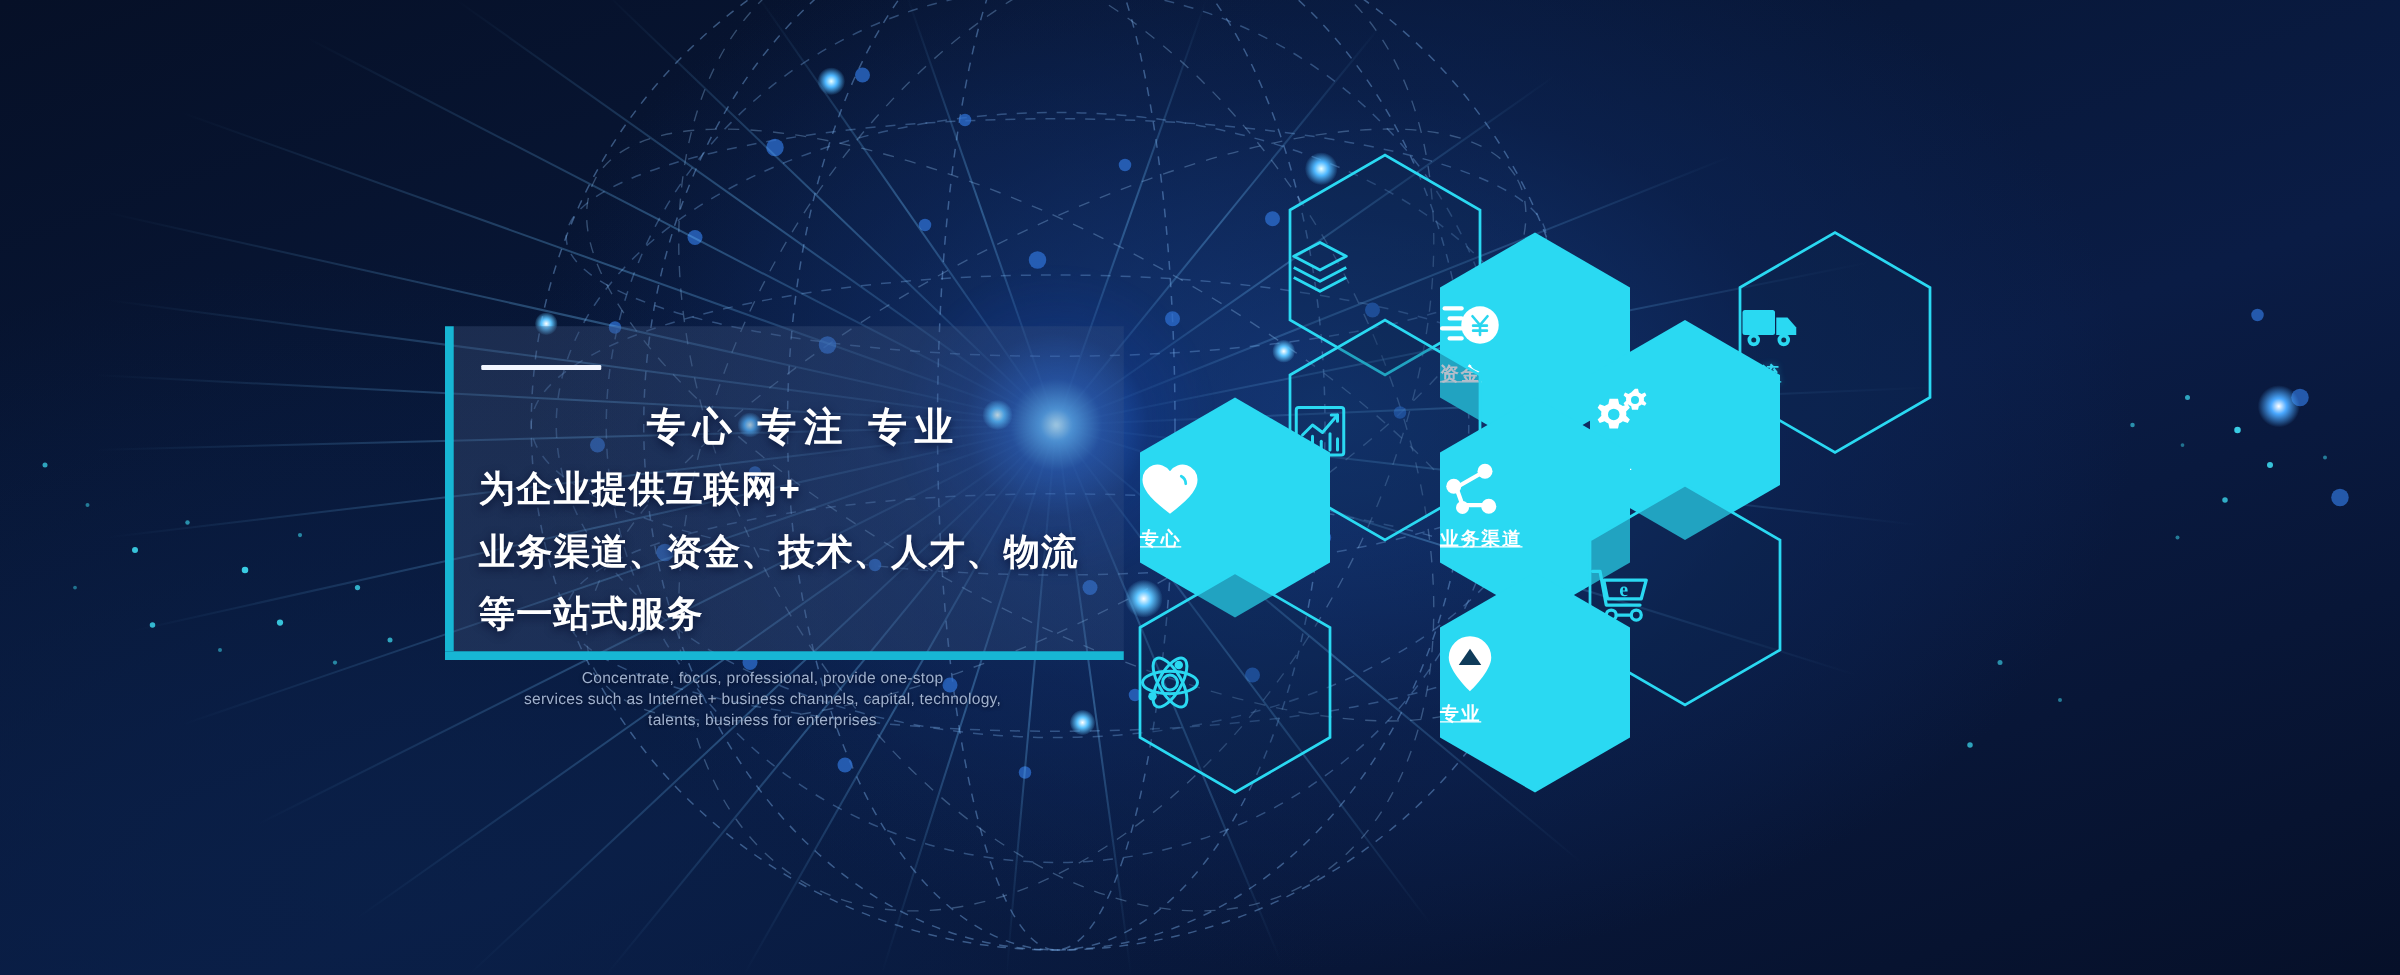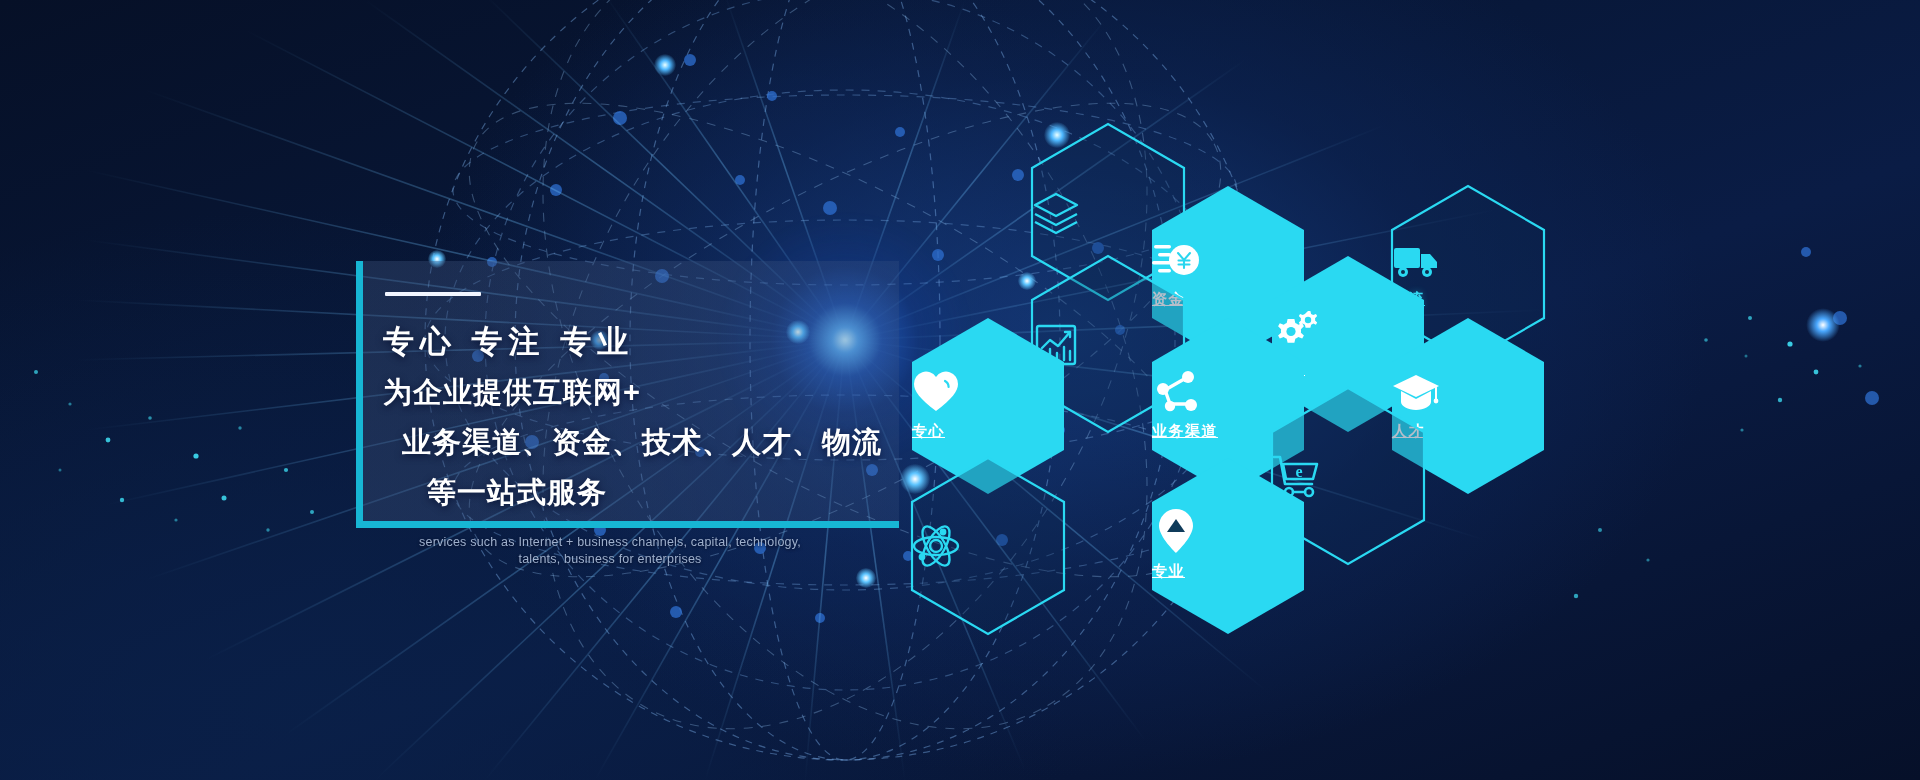--- a/index.html
+++ b/index.html
@@ -40,24 +40,24 @@
   }
   .rule{
     position:absolute;left:22px;top:31px;width:96px;height:4px;background:#f2f6ff;border-radius:1px;
   }
   .headlines{
     position:absolute;left:20px;top:56px;width:520px;
     color:#ffffff;font-weight:bold;letter-spacing:.5px;
     text-shadow:0 2px 7px rgba(0,10,40,.75);
   }
   .hl{white-space:nowrap;}
-  .hl1{font-size:31px;line-height:50px;letter-spacing:6px;}
+  .hl1{font-size:31px;line-height:50px;letter-spacing:6px;text-align:center;}
   .hl2{font-size:29px;line-height:50px;letter-spacing:1px;}
-  .hl3{font-size:29px;line-height:50px;letter-spacing:1px;margin-left:19px;}
-  .hl4{font-size:29px;line-height:50px;letter-spacing:1px;margin-left:44px;}
+  .hl3{font-size:29px;line-height:50px;letter-spacing:1px;}
+  .hl4{font-size:29px;line-height:50px;letter-spacing:1px;}
 
   #subtitle{
     position:absolute;left:400px;top:534px;width:420px;text-align:center;
     color:#9fb0cc;font-size:12.5px;line-height:17px;letter-spacing:.2px;
     text-shadow:0 1px 3px rgba(0,8,30,.8);
   }
   #subtitle div{white-space:nowrap;}
 
   
   #hex-cluster{position:absolute;left:0;top:0;width:1920px;height:780px;}
@@ -251,20 +251,21 @@
     <div class="rule"></div>
     <div class="headlines">
       <div class="hl hl1">专心 专注 专业</div>
       <div class="hl hl2">为企业提供互联网+</div>
       <div class="hl hl3">业务渠道、资金、技术、人才、物流</div>
       <div class="hl hl4">等一站式服务</div>
     </div>
   </div>
 
   <div id="subtitle">
+    <div>Concentrate, focus, professional, provide one-stop</div>
     <div>services such as Internet + business channels, capital, technology,</div>
     <div>talents, business for enterprises</div>
   </div>
 
   <div id="hex-cluster">
       <div class="hex outline" style="left: 1032px; top: 124px;">
     <svg width="152" height="176" viewBox="0 0 152 176">
           <polygon points="0,44 76,0 152,44 152,132 76,176 0,132" fill="rgba(12,40,78,0.30)" stroke="#2ad9f2" stroke-width="2.2"></polygon>
         </svg>
     <div class="hx-icon" style="top:64px">
@@ -387,38 +388,20 @@
     <g fill="#ffffff">
       <circle cx="11" cy="21" r="6"></circle>
               <circle cx="36" cy="9" r="6"></circle>
       <circle cx="18" cy="38" r="5.2"></circle>
               <circle cx="39" cy="37" r="6"></circle>
     </g>
           </svg>
     </div>
     <div class="hx-label" style="top:104px">业务渠道</div>
       </div>
-      <div class="hex filled" style="left: 1392px; top: 318px;">
-    <svg width="152" height="176" viewBox="0 0 152 176">
-          <polygon points="0,44 76,0 152,44 152,132 76,176 0,132" fill="#2ad9f2"></polygon>
-        </svg>
-    <div class="hx-icon" style="top:50px">
-      <svg width="48" height="48" viewBox="0 0 48 48">
-    <g fill="#ffffff">
-      <path d="M24 7 L47 18 L24 29 L1 18 Z"></path>
-      <path d="M9 23 L9 34 C 9 38 16 42 24 42 C 32 42 39 38 39 34 L39 23 L24 31 Z"></path>
-    </g>
-    <g stroke="#ffffff" stroke-width="2" fill="none" stroke-linecap="round">
-      <path d="M44 19.5 L44 31"></path>
-    </g>
-    <circle cx="44" cy="33" r="2.4" fill="#ffffff"></circle>
-          </svg>
-    </div>
-    <div class="hx-label" style="top:104px">人才</div>
-      </div>
       <div class="hex outline" style="left: 1272px; top: 388px;">
     <svg width="152" height="176" viewBox="0 0 152 176">
           <polygon points="0,44 76,0 152,44 152,132 76,176 0,132" fill="rgba(12,40,78,0.30)" stroke="#2ad9f2" stroke-width="2.2"></polygon>
         </svg>
     <div class="hx-icon" style="top:64px">
       <svg width="48" height="48" viewBox="0 0 48 48">
     <g fill="none" stroke="#2ad9f2" stroke-width="2.6" stroke-linecap="round" stroke-linejoin="round">
       <polyline points="2,5 8,5 13,32 40,32"></polyline>
       <polygon points="11,12 45,12 41,27 14,27"></polygon>
       <circle cx="17" cy="40" r="4"></circle>

